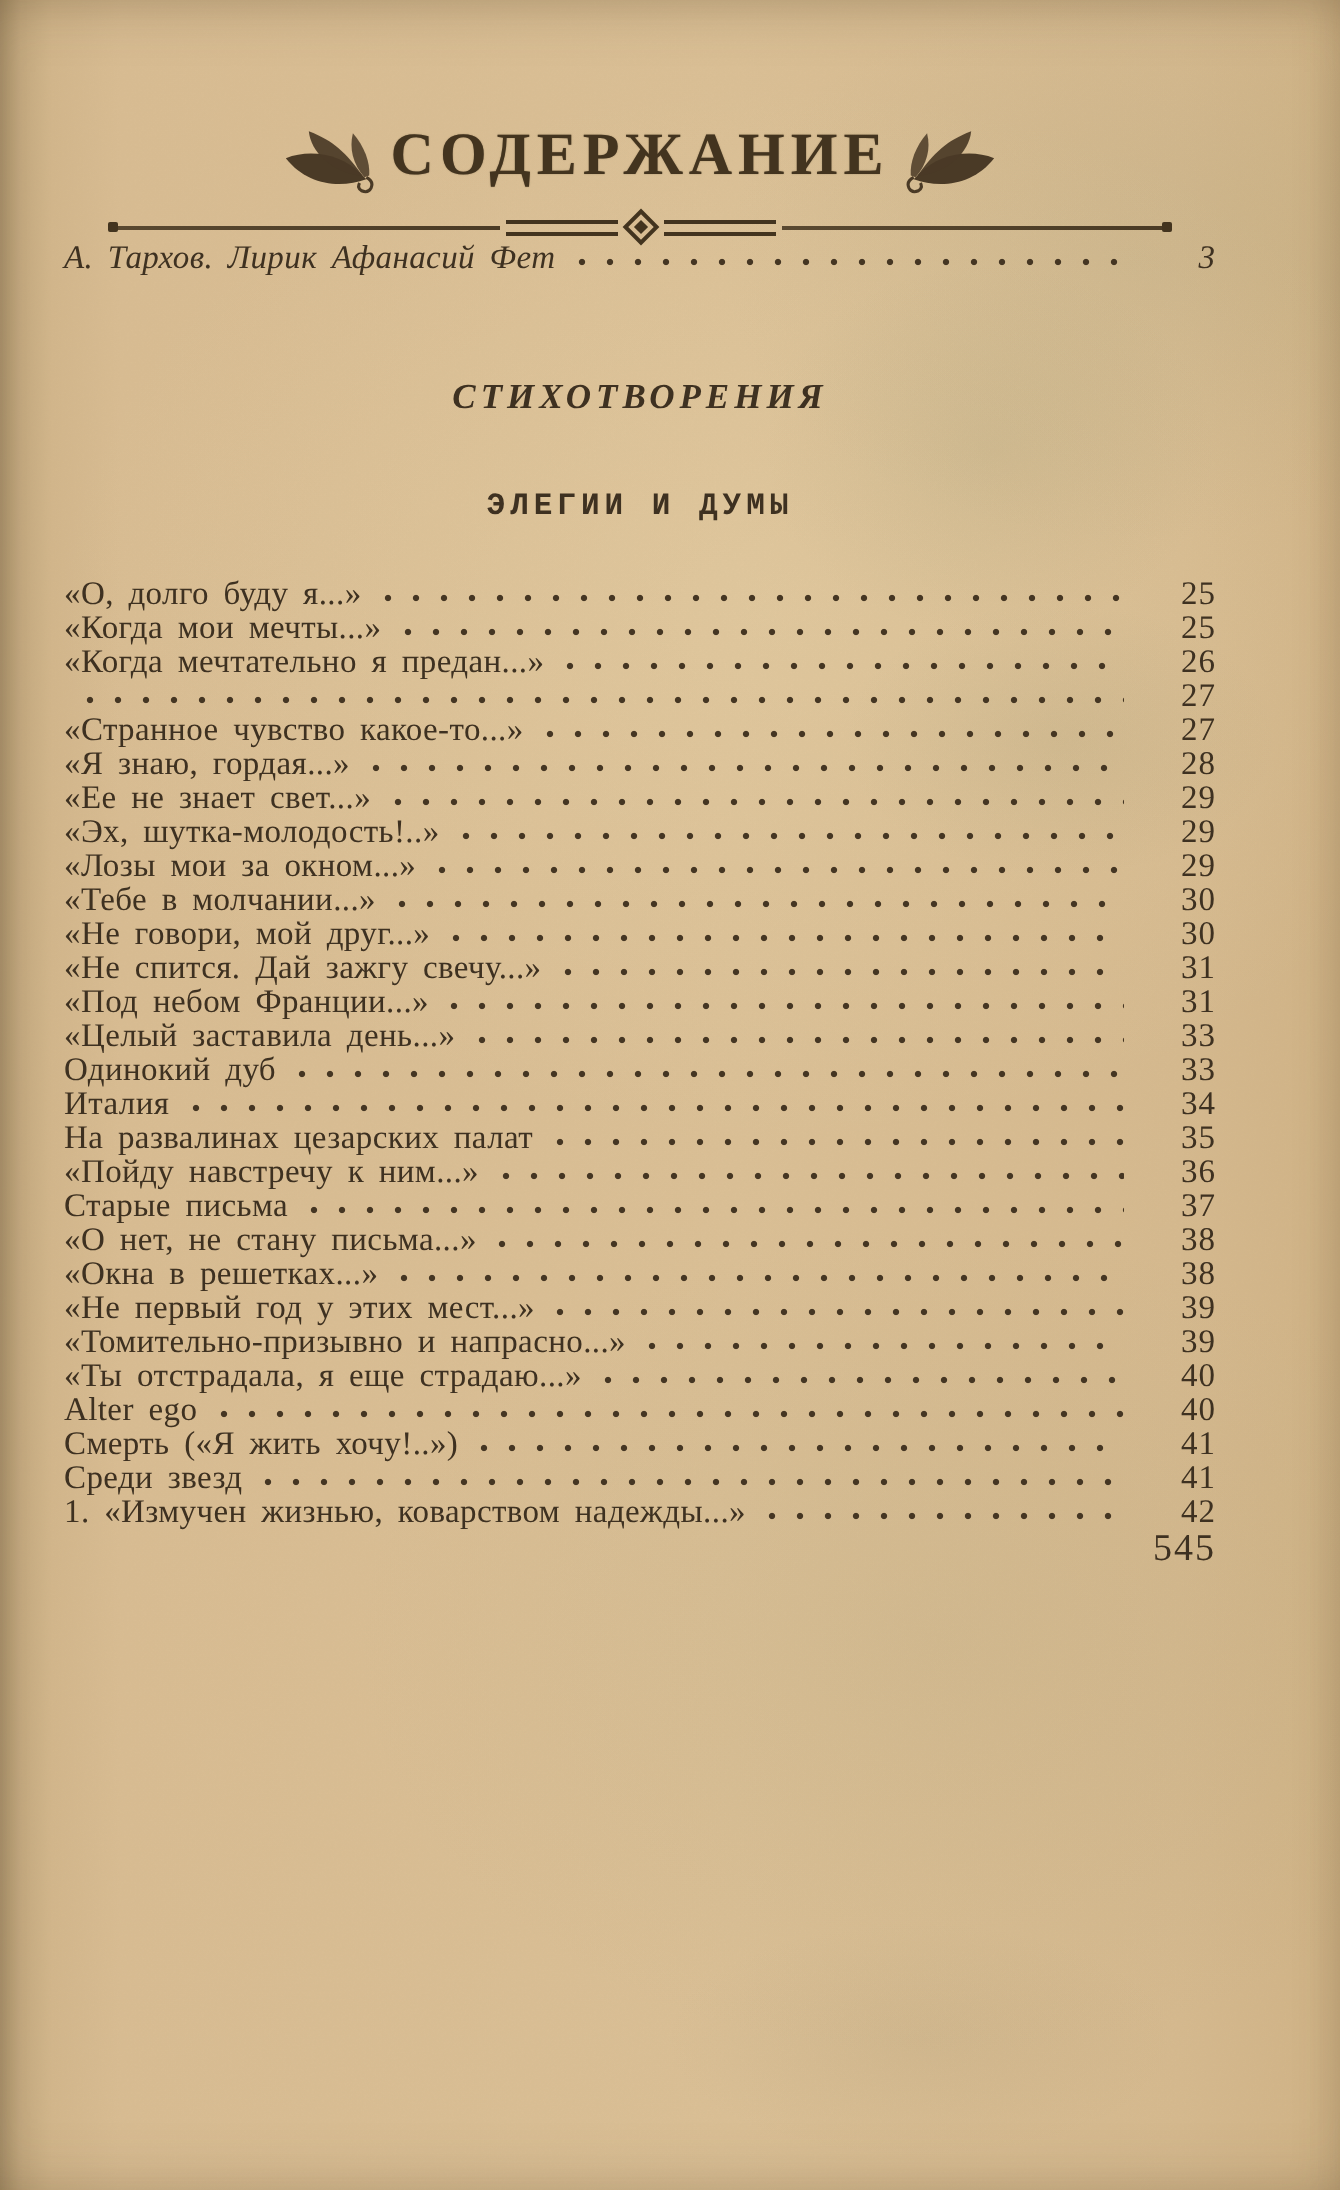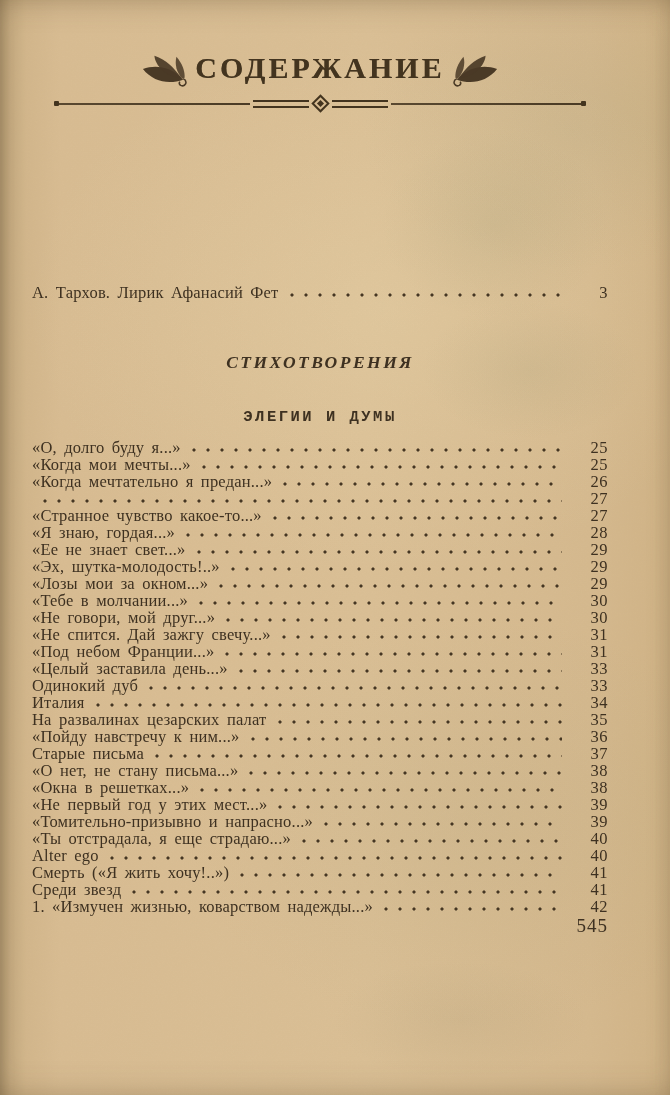--- a/index.html
+++ b/index.html
@@ -11,21 +11,21 @@
       radial-gradient(ellipse 520px 380px at 58% 28%, rgba(240,222,180,.25), transparent 70%),
       radial-gradient(ellipse 420px 300px at 70% 75%, rgba(150,150,110,.10), transparent 70%),
       radial-gradient(ellipse 300px 200px at 85% 12%, rgba(140,150,115,.12), transparent 70%),
       linear-gradient(90deg,#a8906a 0px,#c3a87e 10px,#d2b68b 26px,#d8bc92 60px,#dabf95 55%,#d5b98e 88%,#d0b386 100%),
       #d7bb90;
   }
   .grain{position:absolute;inset:0;opacity:.35;pointer-events:none;}
   .vignette{position:absolute;inset:0;pointer-events:none;
     box-shadow:inset 0 18px 30px -18px rgba(90,70,40,.35), inset 0 -20px 34px -22px rgba(90,70,40,.30), inset -14px 0 26px -16px rgba(90,70,40,.22);}
   .stain{position:absolute;border-radius:50%;pointer-events:none;}
-  .content{position:absolute;left:32px;top:4px;width:576px;}
+  .content{position:absolute;left:32px;top:14px;width:576px;}
 
   
   .title-row{margin-top:44px;display:flex;justify-content:center;align-items:center;gap:8px;}
   .book-title{
     margin:0;font-size:30px;font-weight:bold;letter-spacing:3px;
     color:#43341f;text-shadow:0 0 .6px rgba(67,52,31,.55);white-space:nowrap;
   }
   .leaf{width:46px;height:34px;flex:0 0 auto;margin-top:6px;}
   .leaf.right{transform:scaleX(-1);}
 
@@ -37,24 +37,24 @@
   .diamond::after{content:"";position:absolute;inset:2px;background:#43341f;}
 
   
   .toc-row{display:flex;align-items:flex-end;font-size:16.5px;line-height:17px;white-space:nowrap;}
   .toc-row .t{word-spacing:3px;letter-spacing:.2px;}
   .leader{flex:1 1 auto;height:4px;align-self:flex-end;margin:0 12px 4px 11px;
     background-image:radial-gradient(circle at 2px 2px,#453623 1.35px,rgba(69,54,35,0) 1.8px);
     background-size:14px 4px;background-repeat:repeat-x;background-position:0 100%;min-width:12px;}
   .pn{flex:0 0 34px;text-align:right;letter-spacing:.5px;}
 
-  .intro-row{margin-top:174px;}
+  .intro-row{font-style:italic;}
   .sec-title{margin:51px 0 0 0;text-align:center;font-size:17.5px;font-weight:600;letter-spacing:2.5px;color:#3e3121;font-style:italic;}
   .subsec-title{margin:35px 0 0 0;text-align:center;font-size:15.5px;font-weight:bold;letter-spacing:2.5px;color:#3e3121;font-family:Liberation Mono, monospace;}
-  .entries{margin-top:13px;}
+  .entries{margin-top:26px;}
   .entries .toc-row{height:17px;}
 
   .footer{margin-top:0;text-align:right;font-size:19px;letter-spacing:1px;color:#3e3121;}
 </style>
 </head>
 <body>
 
 <div class="page">
 
   <svg class="grain" width="670" height="1095" xmlns="http://www.w3.org/2000/svg">

